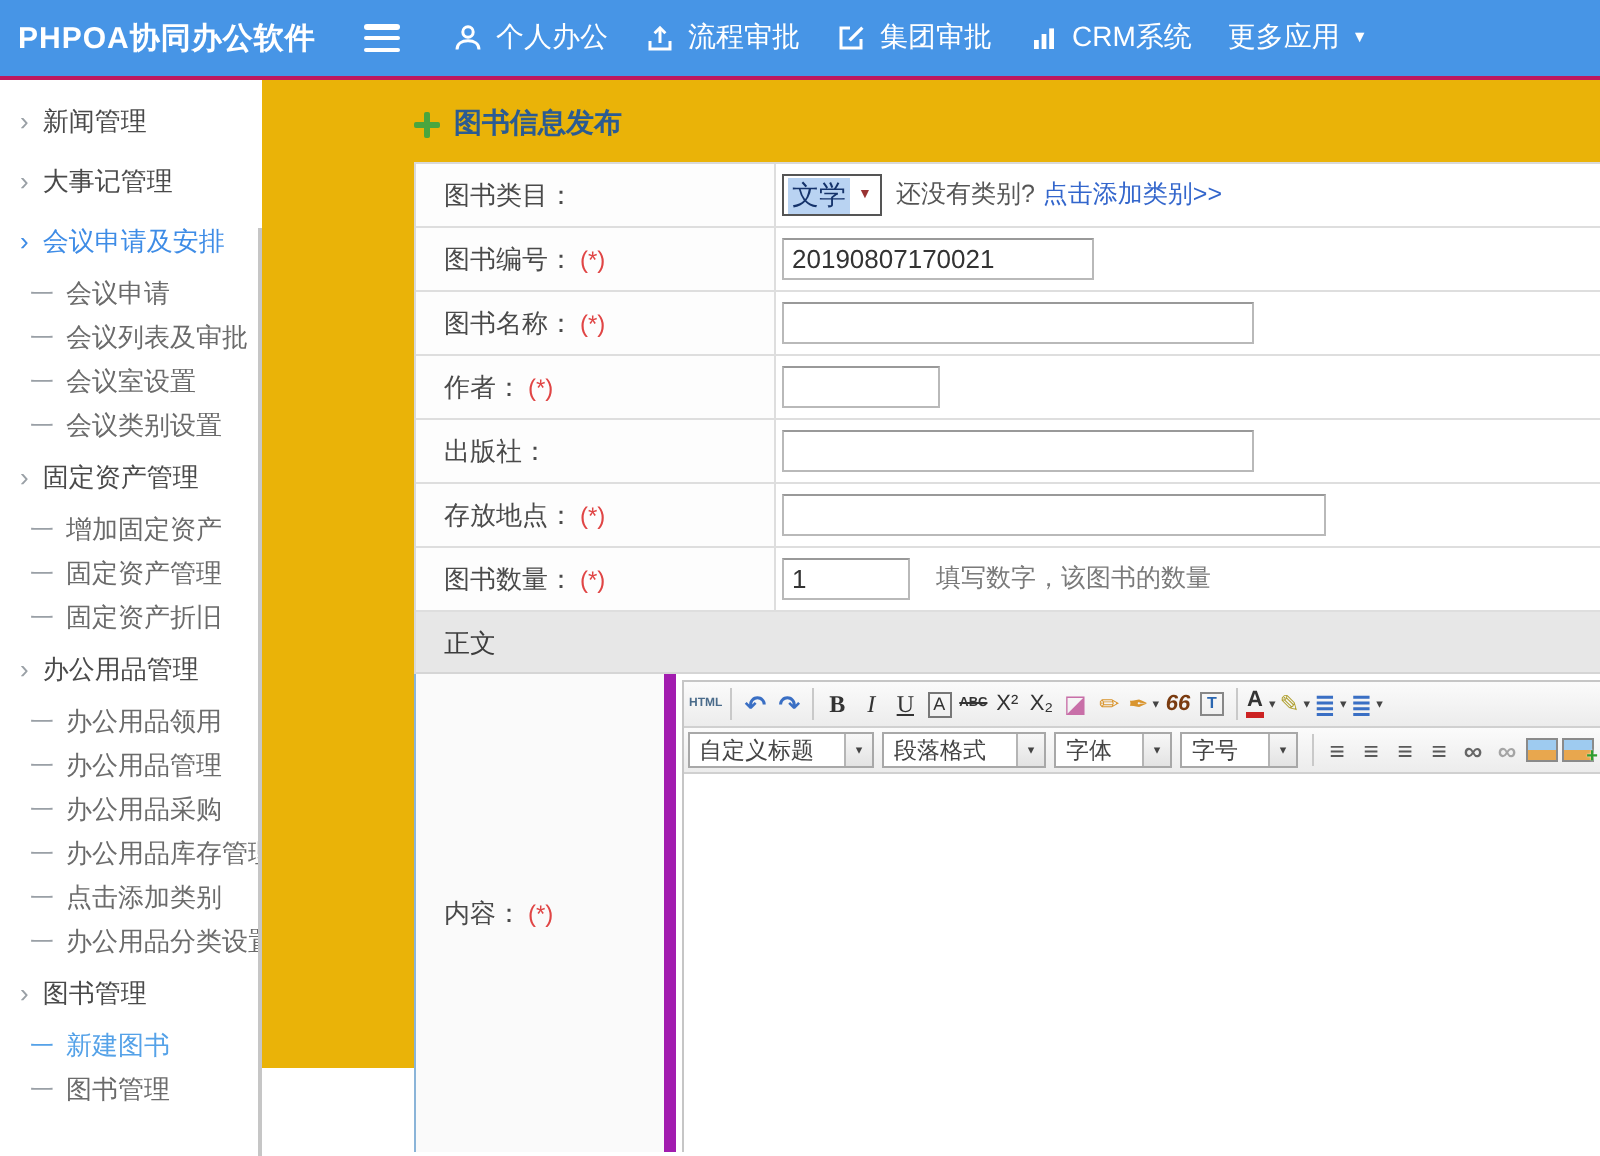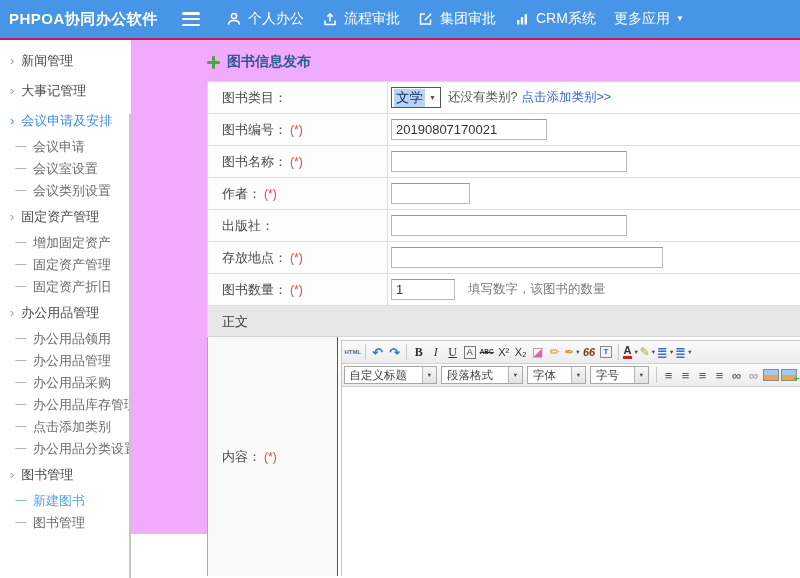--- a/index.html
+++ b/index.html
@@ -28,42 +28,42 @@
   }
   .sb-scroll { position: absolute; right: 0; top: 74px; width: 2px; height: 470px; background: #c6c6c6; }
   .sb-section { height: 30px; line-height: 30px; padding-left: 10px; color: #4a4a4a; font-size: 13px; cursor: pointer; white-space: nowrap; }
   .sb-section .arr { color: #9aa0a6; margin-right: 7px; font-size: 13px; }
   .sb-section.active, .sb-section.active .arr { color: #3e8ce6; }
   .sb-sub { height: 22px; line-height: 22px; padding-left: 15px; color: #6b6b6b; font-size: 13px; cursor: pointer; white-space: nowrap; }
   .sb-sub .dash { color: #9aa0a6; margin-right: 6px; font-size: 12px; }
   .sb-sub.active { color: #55a2e8; }
   .sb-sub.active .dash { color: #55a2e8; }
   
-  .main { position: absolute; left: 131px; top: 40px; width: 669px; height: 494px; background: #f0abfc; }
+  .main { position: absolute; left: 131px; top: 40px; width: 669px; height: 494px; background: #eab308; }
   .page-title { display: flex; align-items: center; gap: 7px; margin: 13px 0 10px 76px; }
   .page-title .t { font-size: 14px; font-weight: bold; color: #2b5b92; }
   .plus-ico { position: relative; width: 13px; height: 13px; display: inline-block; }
   .plus-ico i { position: absolute; background: #4aa63f; border-radius: 1px; }
   .plus-ico i.h { left: 0; top: 5px; width: 13px; height: 3.5px; }
   .plus-ico i.v { left: 4.75px; top: 0; width: 3.5px; height: 13px; }
   .ftable { margin-left: 76px; width: 593px; background: #fff; border: 1px solid #d9d9d9; border-right: none; border-bottom: none; }
   .frow { display: flex; height: 32px; border-bottom: 1px solid #dedede; align-items: stretch; }
   .fcell-l { width: 180px; border-right: 1px solid #dedede; display: flex; align-items: center; padding-left: 14px; color: #4a4a4a; background: #fdfdfd; }
   .fcell-r { flex: 1; display: flex; align-items: center; padding-left: 3px; }
   .req { color: #e04545; margin-left: 3px; font-size: 12px; }
   .f-input { height: 21px; border: 1px solid #b9b9b9; border-top-color: #999; font-size: 13px; padding: 0 4px; color: #333; background: #fff; }
   .hint { color: #7a7a7a; font-size: 12.5px; margin-left: 13px; }
   .cat-select { display: inline-flex; align-items: center; border: 1px solid #555; background: #fff; height: 21px; padding: 0 4px 0 2px; cursor: pointer; }
   .cat-select .val { background: #b9d3f2; color: #15336b; font-size: 13.5px; padding: 0 2px; }
   .cat-select .ar { color: #993333; font-size: 7px; margin-left: 4px; }
   .cat-q { margin-left: 7px; color: #555; font-size: 12.5px; }
   .cat-link { color: #3366cc; font-size: 12.5px; margin-left: 4px; cursor: pointer; }
   .body-header { height: 31px; line-height: 31px; background: #e7e7e7; border-bottom: 1px solid #d5d5d5; padding-left: 14px; color: #3d3d3d; }
   .body-row { display: flex; height: 239px; border-left: 1px solid #8ab4d8; margin-left: -1px; }
-  .body-label { width: 180px; border-right: 1px solid #a21caf; background: #fafafa; display: flex; align-items: center; padding-left: 14px; color: #4a4a4a; }
+  .body-label { width: 180px; border-right: 6px solid #a21caf; background: #fafafa; display: flex; align-items: center; padding-left: 14px; color: #4a4a4a; }
   .body-editor { flex: 1; padding: 3px 0 0 3px; }
   
   .editor { border: 1px solid #c6c6c6; border-right: none; height: 236px; background: #fff; }
   .tb-row { display: flex; align-items: center; height: 23px; background: linear-gradient(180deg,#fbfbfb,#ececec); border-bottom: 1px solid #d0d0d0; padding: 0 2px; overflow: hidden; }
   .tb-btn { display: inline-flex; align-items: center; justify-content: center; height: 19px; min-width: 17px; padding: 0 1px; border-radius: 2px; cursor: pointer; }
   .tb-sep { width: 1px; height: 16px; background: #c9c9c9; margin: 0 3px; }
   .g { font-size: 11px; color: #333; line-height: 1; }
   .g.txt { font-size: 6px; font-weight: bold; color: #4a6b8a; letter-spacing: 0; }
   .g.blue { color: #3a6fc4; font-size: 13px; font-weight: bold; }
   .g.bold { font-weight: bold; font-family: "Liberation Serif", serif; font-size: 12px; }
@@ -144,20 +144,21 @@
     </div>
   </div>
 </div>
 
 <div class="sidebar">
   <div id="sb-list">
       <div class="sb-section"><span class="arr">›</span><span>新闻管理</span></div>
       <div class="sb-section"><span class="arr">›</span><span>大事记管理</span></div>
       <div class="sb-section active"><span class="arr">›</span><span>会议申请及安排</span></div>
       <div class="sb-sub"><span class="dash">一</span><span>会议申请</span></div>
+      <div class="sb-sub"><span class="dash">一</span><span>会议列表及审批</span></div>
       <div class="sb-sub"><span class="dash">一</span><span>会议室设置</span></div>
       <div class="sb-sub"><span class="dash">一</span><span>会议类别设置</span></div>
       <div class="sb-section"><span class="arr">›</span><span>固定资产管理</span></div>
       <div class="sb-sub"><span class="dash">一</span><span>增加固定资产</span></div>
       <div class="sb-sub"><span class="dash">一</span><span>固定资产管理</span></div>
       <div class="sb-sub"><span class="dash">一</span><span>固定资产折旧</span></div>
       <div class="sb-section"><span class="arr">›</span><span>办公用品管理</span></div>
       <div class="sb-sub"><span class="dash">一</span><span>办公用品领用</span></div>
       <div class="sb-sub"><span class="dash">一</span><span>办公用品管理</span></div>
       <div class="sb-sub"><span class="dash">一</span><span>办公用品采购</span></div>

